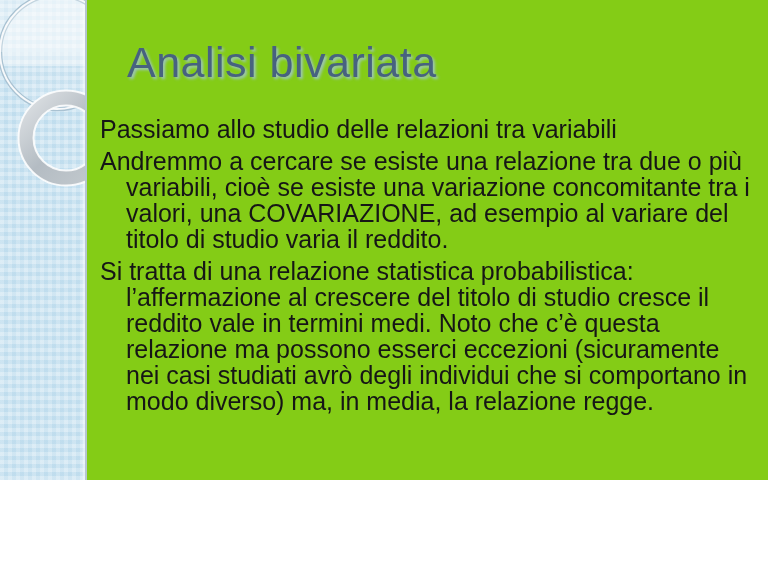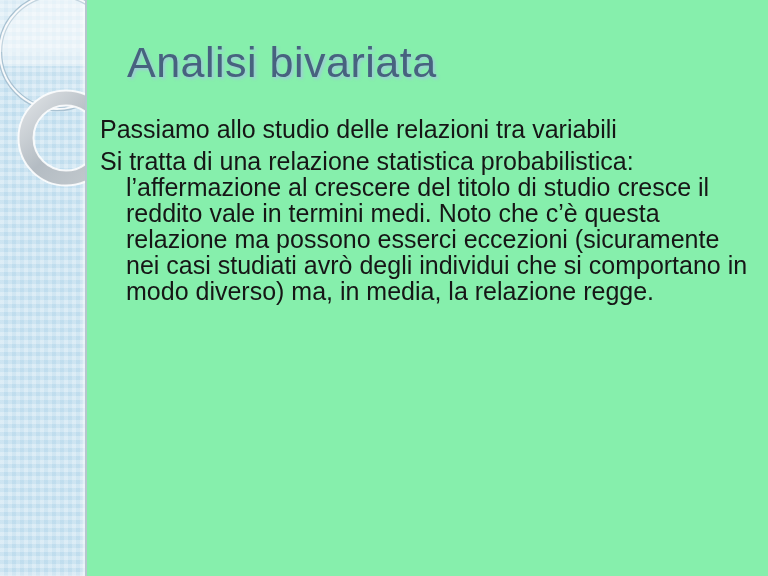--- a/index.html
+++ b/index.html
@@ -1,20 +1,20 @@
 <!DOCTYPE html>
 <html><head>
 <meta charset="utf-8">
 <style>
   html, body { margin: 0; padding: 0; background: #ffffff; }
   .slide {
     position: relative;
     width: 768px;
-    height: 576px;
-    background: #86efac;
+    height: 480px;
+    background: #84cc16;
     overflow: hidden;
     font-family: "Liberation Sans", sans-serif;
   }
   
   .sidebar {
     position: absolute;
     left: 0; top: 0;
     width: 85px; height: 576px;
     background-color: #c9e3f1;
     background-image:
@@ -77,16 +77,17 @@
       <circle cx="66" cy="138" r="40" fill="none" stroke="url(#ringGrad)" stroke-width="15"></circle>
       <circle cx="66" cy="138" r="47.5" fill="none" stroke="#ffffff" stroke-opacity="0.85" stroke-width="2"></circle>
       <circle cx="66" cy="138" r="32.5" fill="none" stroke="#ffffff" stroke-opacity="0.85" stroke-width="2"></circle>
     </svg>
   </div>
 
   <div class="title">Analisi bivariata</div>
 
   <div class="body-text">
     <p>Passiamo allo studio delle relazioni tra variabili</p>
+    <p>Andremmo a cercare se esiste una relazione tra due o più variabili, cioè se esiste una variazione concomitante tra i valori, una COVARIAZIONE, ad esempio al variare del titolo di studio varia il reddito.</p>
     <p>Si tratta di una relazione statistica probabilistica: l’affermazione al crescere del titolo di studio cresce il reddito vale in termini medi. Noto che c’è questa relazione ma possono esserci eccezioni (sicuramente nei casi studiati avrò degli individui che si comportano in modo diverso) ma, in media, la relazione regge.</p>
   </div>
 
 </div>
 
 </body></html>

